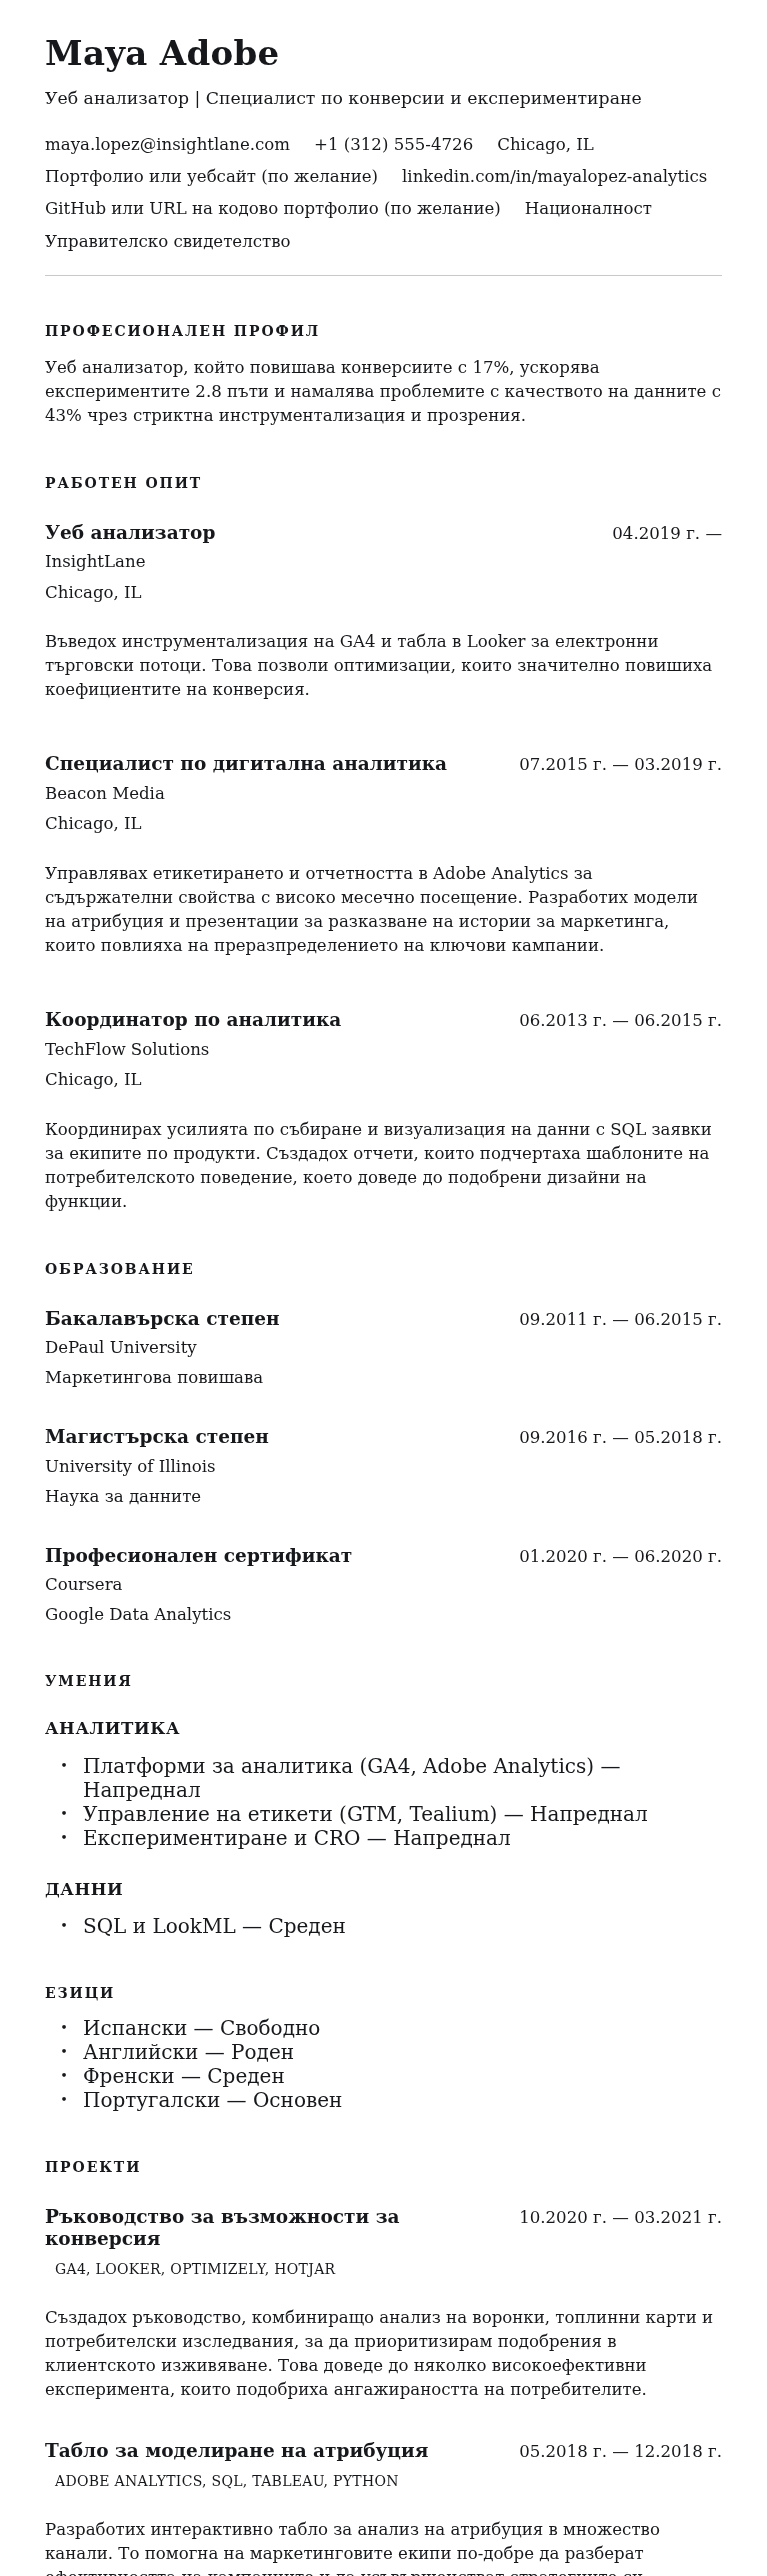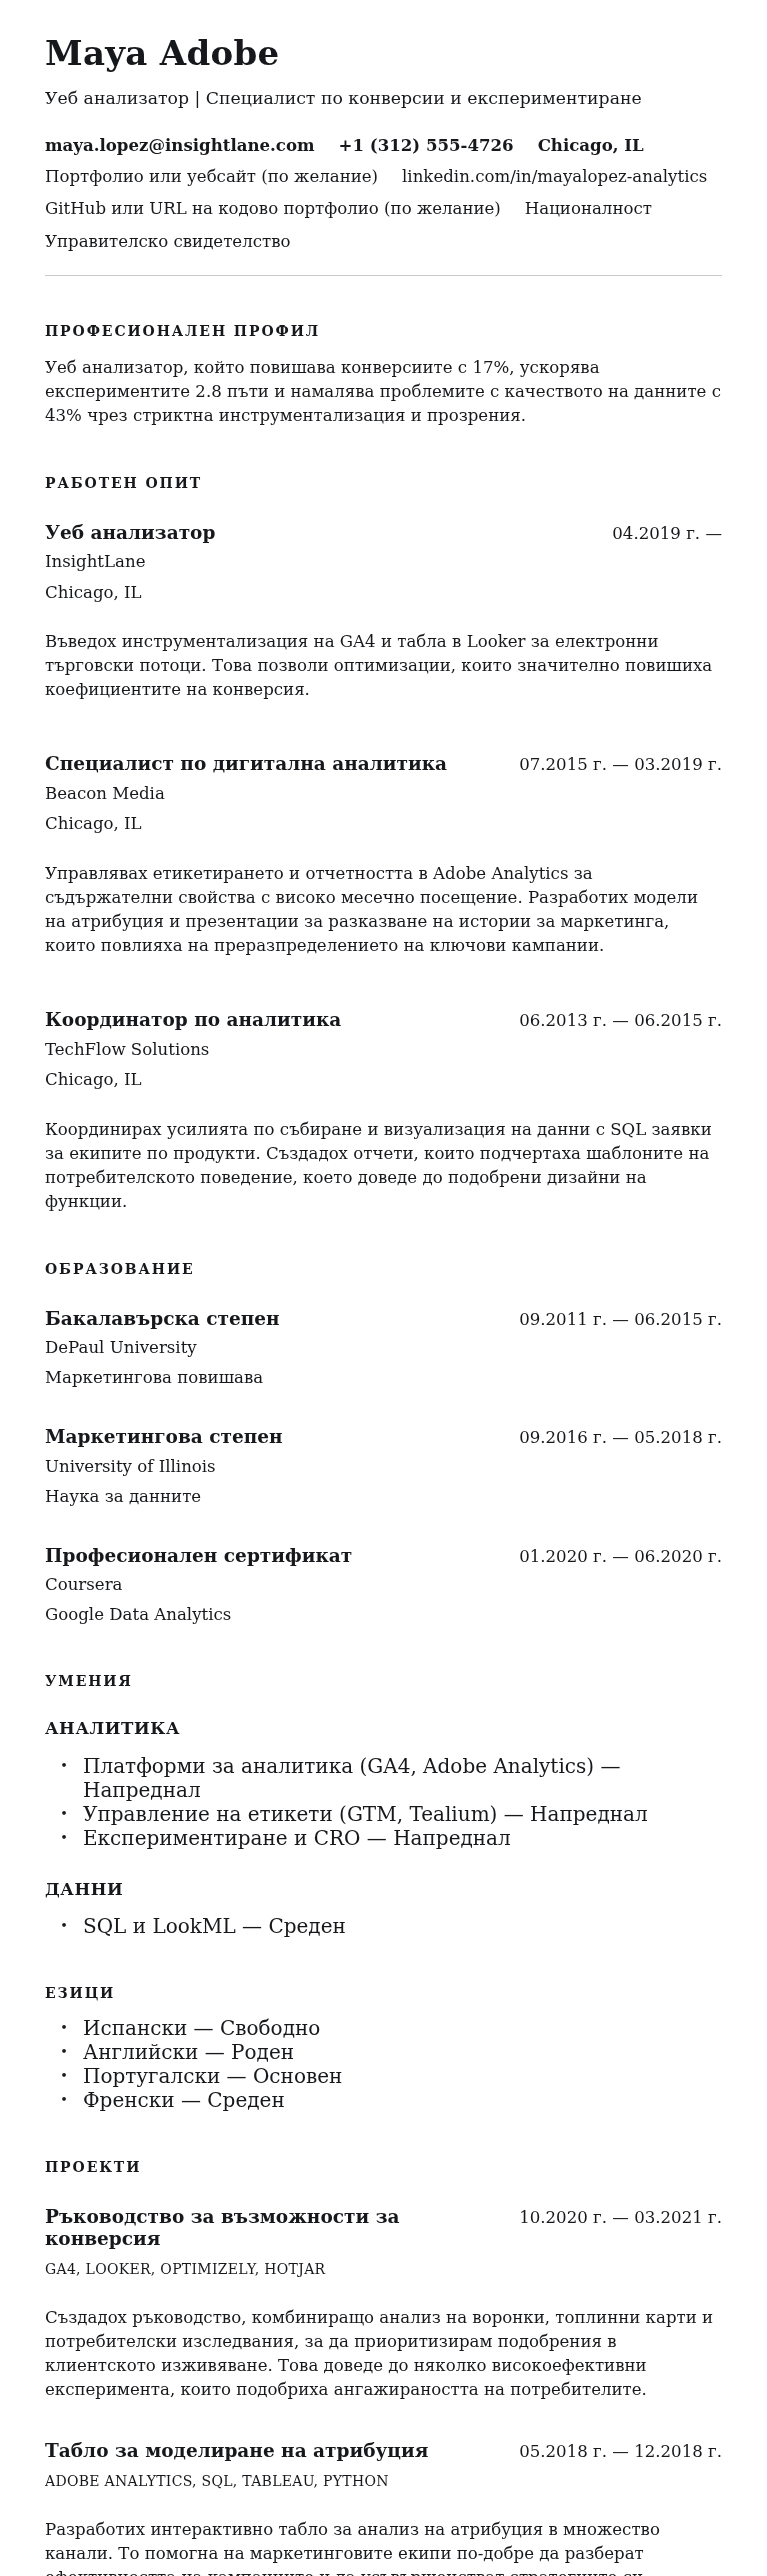--- a/index.html
+++ b/index.html
@@ -30,21 +30,21 @@
     line-height:1.25;
   }
   .contact{margin-top:25.6px;font-size:16.6px;}
   .contact-row{
     display:flex;
     flex-wrap:wrap;
     gap:24px;
     margin-top:11.5px;
     line-height:1.25;
   }
-  .contact-row:first-child{margin-top:12px;font-weight:bold;}
+  .contact-row:first-child{margin-top:12px;}
   .divider{
     border:none;
     border-top:0.6px solid #c9c9c9;
     margin:23px 0 0 0;
   }
   
   .sec-title{
     font-size:14px;
     font-weight:700;
     letter-spacing:1.9px;
@@ -80,20 +80,21 @@
     white-space:nowrap;
     line-height:1.2;
   }
   .entry-sub{margin-top:8.3px;font-size:16.6px;line-height:1.25;}
   .entry-sub2{margin-top:9.6px;font-size:16.6px;line-height:1.25;}
   .entry-stack{
     margin-top:11px;
     font-size:14px;
     letter-spacing:0.3px;
     line-height:1.25;
+    margin-left:10px;
   }
   .entry-desc{margin-top:27px;}
   
   .group-title{
     font-size:16.6px;
     font-weight:700;
     letter-spacing:0.6px;
     margin:29px 0 0 0;
   }
   ul.dotted{
@@ -200,21 +201,21 @@
           <div class="entry-head">
             <h3 class="entry-title">Бакалавърска степен</h3>
             <span class="entry-dates">09.2011 г. — 06.2015 г.</span>
           </div>
           <div class="entry-sub">DePaul University</div>
           <div class="entry-sub2">Маркетингова повишава</div>
         </article>
 
         <article class="entry edu">
           <div class="entry-head">
-            <h3 class="entry-title">Маркетингова степен</h3>
+            <h3 class="entry-title">Магистърска степен</h3>
             <span class="entry-dates">09.2016 г. — 05.2018 г.</span>
           </div>
           <div class="entry-sub">University of Illinois</div>
           <div class="entry-sub2">Наука за данните</div>
         </article>
 
         <article class="entry edu">
           <div class="entry-head">
             <h3 class="entry-title">Професионален сертификат</h3>
             <span class="entry-dates">01.2020 г. — 06.2020 г.</span>
@@ -242,22 +243,22 @@
     <li>SQL и LookML — Среден</li>
       </ul>
   </section>
 
   <section>
     <h2 class="sec-title">ЕЗИЦИ</h2>
     <ul class="dotted">
 
     <li>Испански — Свободно</li>
         <li>Английски — Роден</li>
+        <li>Френски — Среден</li>
         <li>Португалски — Основен</li>
-        <li>Френски — Среден</li>
       </ul>
   </section>
 
   <section>
     <h2 class="sec-title">ПРОЕКТИ</h2>
     <div class="entries">
 
         <article class="entry project">
           <div class="entry-head">
             <h3 class="entry-title">Ръководство за възможности за конверсия</h3>

